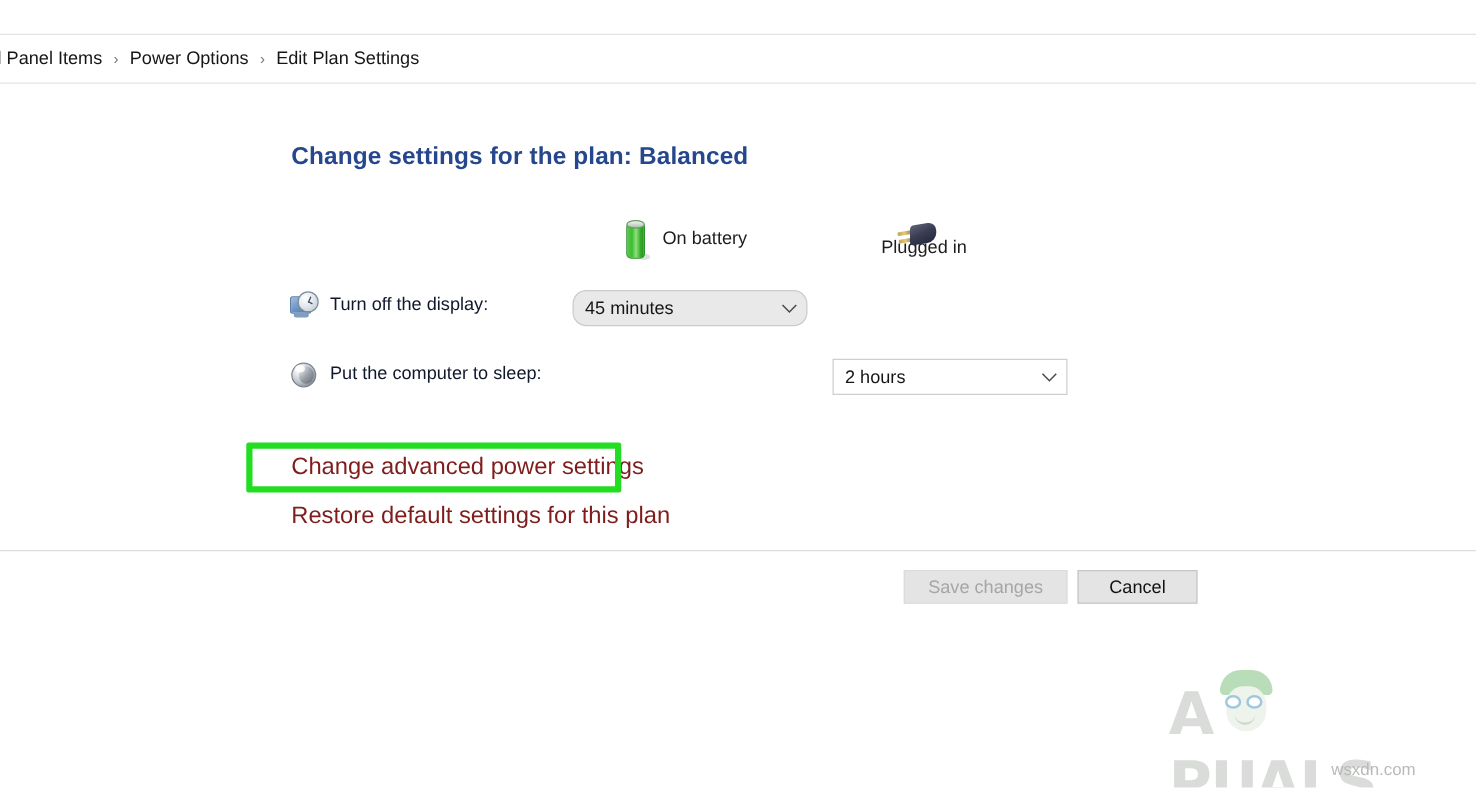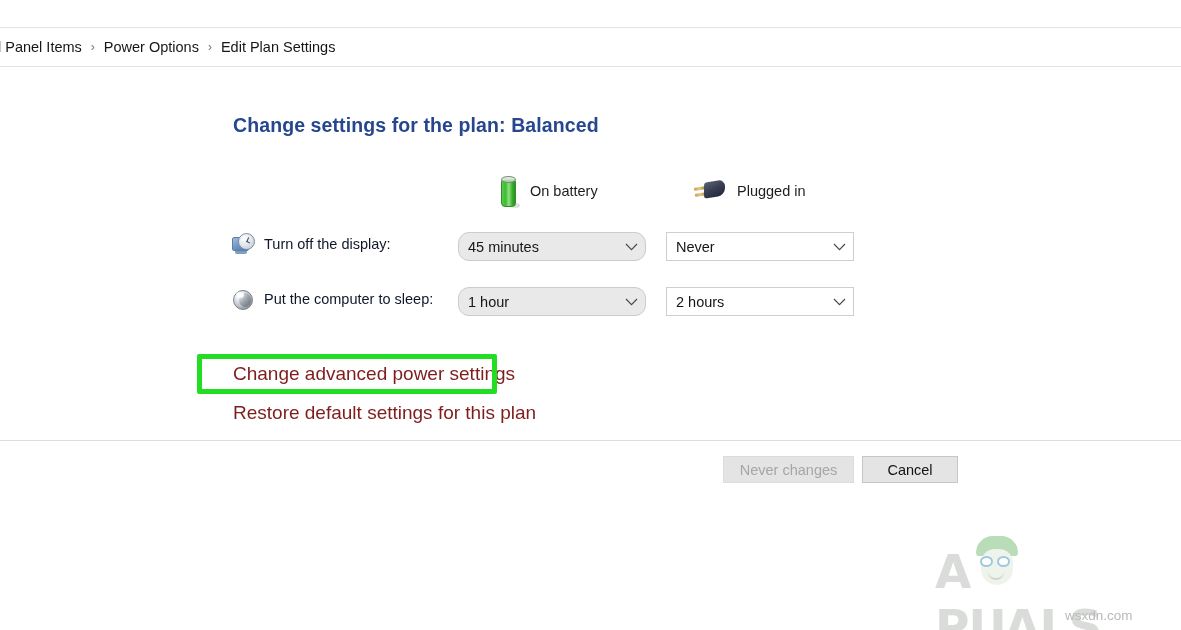--- a/index.html
+++ b/index.html
@@ -85,21 +85,21 @@
     left: 0;
   }
   .col-head {
     position: absolute;
     display: flex;
     align-items: center;
     height: 30px;
     white-space: nowrap;
   }
   #col-head-battery { left: 497px; top: 0; }
-  #col-head-plugged { left: 694px; top: 0; }
+  #col-head-plugged { left: 694px; top: 0; flex-direction: column; }
   .col-head-label {
     font-size: 14.5px;
     color: #1d1d1d;
     margin-left: 11px;
   }
 
   
   .icon-battery {
     position: relative;
     width: 22px;
@@ -469,68 +469,52 @@
 
   <div class="combo filled" id="combo-display-battery">
     <span class="value">45 minutes</span>
     <span class="chev">
       <svg width="13" height="8" viewBox="0 0 13 8">
           <path d="M1 1 L6.5 6.6 L12 1" fill="none" stroke="#4a4a4a" stroke-width="1.2"></path>
         </svg>
     </span>
   </div>
 
-  <div class="combo plain" id="combo-display-plugged">
-    <span class="value">Never</span>
-    <span class="chev">
-      <svg width="13" height="8" viewBox="0 0 13 8">
-          <path d="M1 1 L6.5 6.6 L12 1" fill="none" stroke="#4a4a4a" stroke-width="1.2"></path>
-        </svg>
-    </span>
-  </div>
 
   <div class="row" id="row-sleep">
     <span class="row-icon-wrap">
       <span class="icon-sleep">
         <span class="ball"></span>
         <span class="crescent"></span>
         <span class="shine"></span>
       </span>
     </span>
     <span class="row-label">Put the computer to sleep:</span>
   </div>
 
-  <div class="combo filled" id="combo-sleep-battery">
-    <span class="value">1 hour</span>
-    <span class="chev">
-      <svg width="13" height="8" viewBox="0 0 13 8">
-          <path d="M1 1 L6.5 6.6 L12 1" fill="none" stroke="#4a4a4a" stroke-width="1.2"></path>
-        </svg>
-    </span>
-  </div>
 
   <div class="combo plain" id="combo-sleep-plugged">
     <span class="value">2 hours</span>
     <span class="chev">
       <svg width="13" height="8" viewBox="0 0 13 8">
           <path d="M1 1 L6.5 6.6 L12 1" fill="none" stroke="#4a4a4a" stroke-width="1.2"></path>
         </svg>
     </span>
   </div>
 
   <a class="link" id="link-advanced">Change advanced power settings</a>
   <a class="link" id="link-restore">Restore default settings for this plan</a>
 
   <div class="annotation-box"></div>
 
 </main>
 
 <div class="rule" id="rule-footer"></div>
 
-<button class="btn" id="btn-save">Never changes</button>
+<button class="btn" id="btn-save">Save changes</button>
 <button class="btn" id="btn-cancel">Cancel</button>
 
 <div class="watermark">
   <span class="wm-text">A PUALS</span>
   <span class="wm-face">
     <span class="hair"></span>
     <span class="head"></span>
     <span class="glasses">
       <span class="lens l"></span>
       <span class="lens r"></span>

